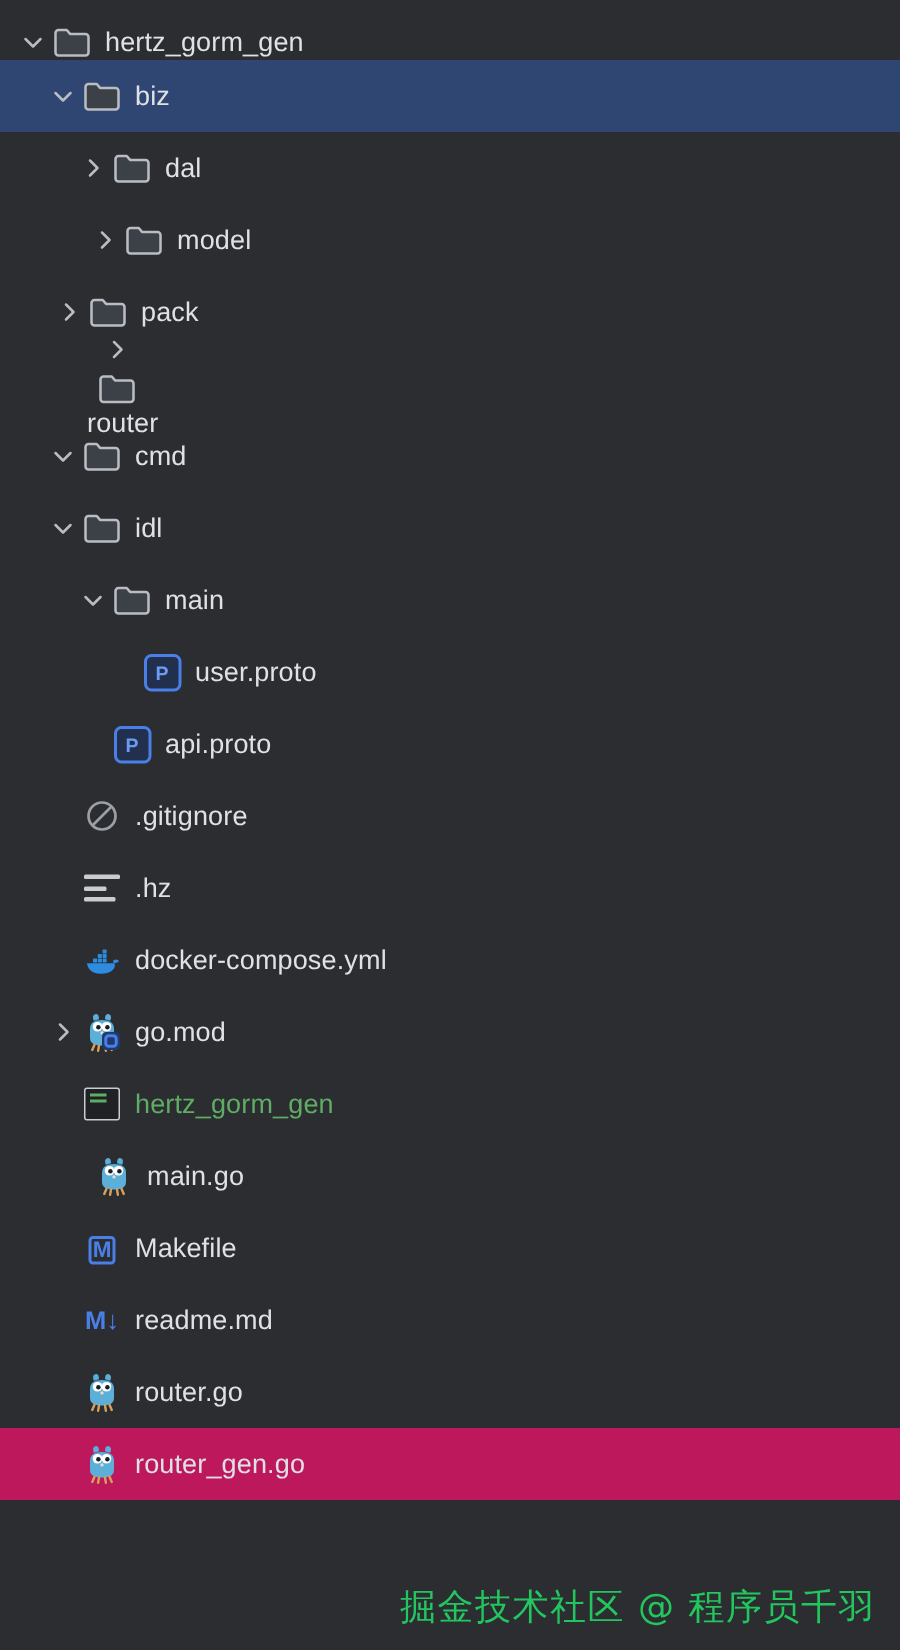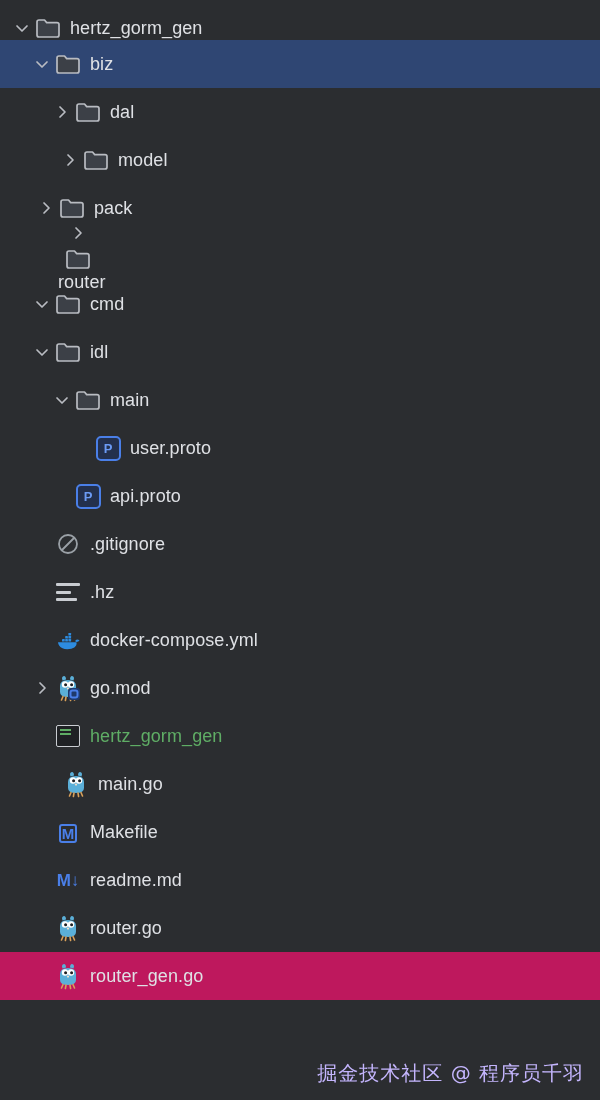--- a/index.html
+++ b/index.html
@@ -149,22 +149,22 @@
     line-height: 1;
     font-family: "Liberation Sans", sans-serif;
     white-space: nowrap;
   }
 
   
   .watermark {
     position: absolute;
     right: 16px;
     bottom: 13px;
-    font-size: 20px;
-    color: #c4b5fd;
+    font-size: 24px;
+    color: #22c55e;
     font-family: "DejaVu Sans", "Liberation Sans", sans-serif;
     letter-spacing: 1px;
     pointer-events: none;
   }
 </style>
 </head>
 <body>
 
 <div id="tree">
     <div class="row clipped">

